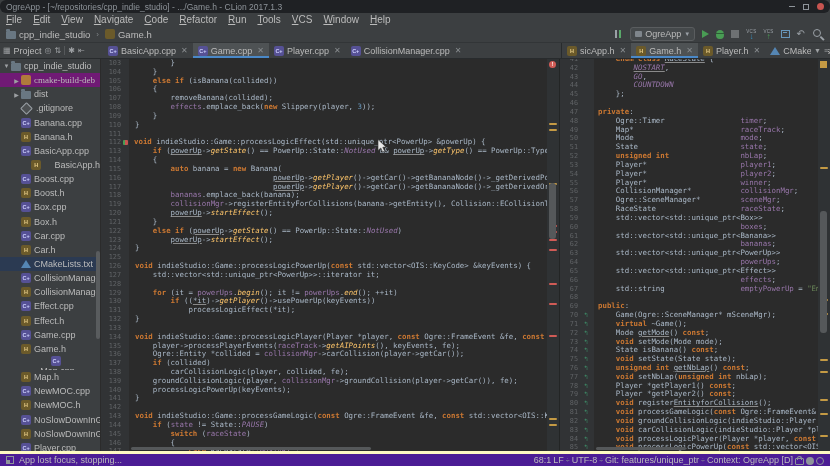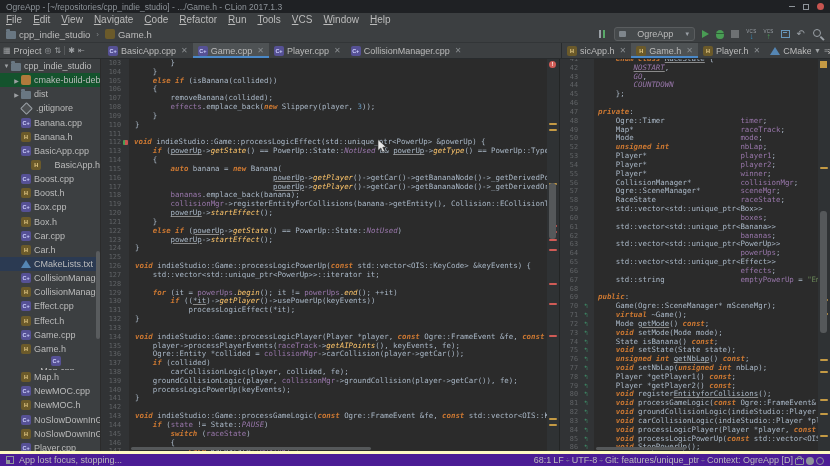--- a/index.html
+++ b/index.html
@@ -1,38 +1,38 @@
 <!DOCTYPE html>
 <html style="--accent: #4a88c7; --error: #cf5b56; --warning: #c49a44; --selection: #2b3a52;"><head>
 <meta charset="utf-8">
 <style>
   html,body{margin:0;padding:0;background:#222;}
   .page{width:830px;height:466px;position:relative;overflow:hidden;background:#3c3f41;
         font-family:"Liberation Sans",sans-serif;color:#bbbbbb;display:flex;flex-direction:column;}
   
-  .titlebar{height:13px;background:#1f2124;display:flex;align-items:center;padding:0 6px;flex:none;}
+  .titlebar{height:13px;background:#1f2124;display:flex;align-items:center;padding:0 6px;flex:none;border-radius:6px;}
   .titlebar .title{font-size:8.5px;color:#8e949a;white-space:nowrap;overflow:hidden;}
   .winbtns{margin-left:auto;display:flex;align-items:center;gap:8px;}
   .btn-min{width:6px;height:1.5px;background:#8e949a;}
   .btn-max{width:6px;height:6px;border:1px solid #8e949a;box-sizing:border-box;}
   .btn-close{width:7px;height:7px;border-radius:50%;background:#c75450;}
   
   .menubar{height:13px;background:#3c3f41;display:flex;align-items:center;padding:0 6px;flex:none;font-size:10px;}
   .mi{margin-right:11px;white-space:nowrap;color:#bbbbbb;}
   .mi u{text-decoration:underline;}
   
   .toolbar{height:16px;display:flex;align-items:center;padding:0 6px;flex:none;border-bottom:1px solid #323537;font-size:9.5px;}
   .crumb{display:flex;align-items:center;gap:3px;margin-right:2px;}
   .crumb-sep{color:#7f8487;font-size:8px;margin:0 3px;}
   .tb-right{margin-left:auto;display:flex;align-items:center;gap:7px;}
   .icon-flags{position:relative;width:10px;height:10px;}
   .icon-flags::before{content:'';position:absolute;left:2px;top:1px;width:2px;height:8px;background:#9aa0a6;}
   .icon-flags::after{content:'';position:absolute;left:6px;top:1px;width:2px;height:8px;background:#59a869;}
   .runcfg{display:flex;align-items:center;height:12px;border:1px solid #5a5d5f;border-radius:3px;background:#45494b;
-          padding:0 4px;gap:11px;font-size:9px;}
+          padding:0 4px;gap:3px;font-size:9px;}
   .runcfg .mini{width:7px;height:6px;background:#7f868c;border-radius:1px;}
   .runcfg .dd{font-size:6px;color:#9aa0a6;}
   .icon-run{width:0;height:0;border-left:7px solid #499C54;border-top:4.5px solid transparent;border-bottom:4.5px solid transparent;}
   .icon-debug{width:8px;height:9px;border-radius:50% 50% 45% 45%;background:#499C54;position:relative;}
   .icon-debug::before{content:'';position:absolute;left:0;right:0;top:3px;height:1px;background:#2c5e35;}
   .icon-stop{width:8px;height:8px;background:#6e7173;}
   .vcsbtn{display:flex;flex-direction:column;align-items:center;line-height:5px;}
   .vcsbtn .t{font-size:4.5px;color:#9aa0a6;letter-spacing:.3px;}
   .vcsbtn .a{font-size:8px;font-weight:bold;}
   .a-down{color:#3592c4;} .a-up{color:#499C54;}
@@ -66,39 +66,39 @@
   .fi-folder-ex{background:#b07a3c;}
   .fi-folder-ex::before{background:#b07a3c;}
   .fi-git{width:7px;height:7px;border:1px solid #9aa0a6;transform:rotate(45deg);margin:1px 2px 0 1px;border-radius:1px;background:#4d5052;}
   
   .content{flex:1;display:flex;overflow:hidden;}
   .project{width:100px;flex:none;border-right:1px solid #2b2b2b;overflow:hidden;position:relative;font-size:9px;}
   .ti{height:14.15px;display:flex;align-items:center;white-space:nowrap;}
   .ti .arrow{width:9px;flex:none;font-size:6px;color:#9da0a3;text-align:center;}
   .ti .lbl{margin-left:3px;overflow:hidden;}
   .ti.selected{background:var(--selection);}
-  .ti.excluded{background:#14532d;}
+  .ti.excluded{background:#701a75;font-family:Liberation Serif, serif;}
   .proj-scroll{position:absolute;right:0;top:192px;width:4px;height:88px;background:#595c5e;border-radius:2px;}
   
   .edgroup{display:flex;background:#2b2b2b;overflow:hidden;}
   .ed-left{width:458px;flex:none;position:relative;}
   .ed-right{flex:1;border-left:1px solid #232525;position:relative;}
   .edbody{position:relative;flex:1;overflow:hidden;}
   .edbody::before{content:'';position:absolute;left:0;top:0;bottom:0;width:28px;background:#313335;}
   .ed-right .edbody::before{width:34px;}
   .ed-right .edbody .lines{margin-top:-4px;}
   .cl{display:flex;height:8.84px;line-height:8.84px;font-family:"DejaVu Sans Mono",monospace;font-size:7.4px;white-space:pre;position:relative;}
   .ln{width:20px;flex:none;text-align:right;color:#606366;font-size:6.8px;padding-right:2px;}
   .ed-right .ln{width:18px;}
   .gm{width:6px;flex:none;font-family:"DejaVu Sans",sans-serif;font-size:6px;line-height:8.8px;color:#3E8E68;text-align:center;}
   .ed-right .gm{width:12px;}
   .gm-c{background:linear-gradient(90deg,#499C54 50%,#c75450 50%);width:5px;height:5px;margin-top:2px;border-radius:1px;}
   .ct{padding-left:6px;color:#a9b7c6;overflow:hidden;}
   .s-pl{color:#a9b7c6;}
-  .s-k{color:#cc7832;font-style:italic;font-weight:bold;text-align:right;}
+  .s-k{color:#cc7832;font-weight:bold;text-align:right;}
   .s-fni{color:#ffc66b;font-style:italic;}
   .s-en{color:#9876aa;font-style:italic;}
   .s-fld{color:#9876aa;}
   .s-str{color:#6a8759;}
   .s-num{color:#6897bb;}
   .s-u{text-decoration:underline;text-decoration-color:#8a8a8a;text-underline-offset:1px;}
   
   .stripe{width:12px;flex:none;background:#2f3234;position:relative;}
   .mk{position:absolute;left:2px;width:8px;height:2px;border-radius:1px;}
   .ind{position:absolute;left:2px;top:2px;width:7px;height:7px;}
@@ -463,20 +463,21 @@
             <div class="cl"><span class="ln">41</span><span class="gm"></span><span class="ct"><span class="s-pl">    </span><span class="s-k">enum class</span><span class="s-pl"> </span><span class="s-u">RaceState</span><span class="s-pl"> {</span></span></div>
             <div class="cl"><span class="ln">42</span><span class="gm"></span><span class="ct"><span class="s-pl">        </span><span class="s-en s-u">NOSTART</span><span class="s-pl">,</span></span></div>
             <div class="cl"><span class="ln">43</span><span class="gm"></span><span class="ct"><span class="s-pl">        </span><span class="s-en">GO</span><span class="s-pl">,</span></span></div>
             <div class="cl"><span class="ln">44</span><span class="gm"></span><span class="ct"><span class="s-pl">        </span><span class="s-en">COUNTDOWN</span></span></div>
             <div class="cl"><span class="ln">45</span><span class="gm"></span><span class="ct"><span class="s-pl">    };</span></span></div>
             <div class="cl"><span class="ln">46</span><span class="gm"></span><span class="ct"></span></div>
             <div class="cl"><span class="ln">47</span><span class="gm"></span><span class="ct"><span class="s-k">private</span><span class="s-pl">:</span></span></div>
             <div class="cl"><span class="ln">48</span><span class="gm"></span><span class="ct"><span class="s-pl">    Ogre::Timer                 </span><span class="s-fld">timer</span><span class="s-pl">;</span></span></div>
             <div class="cl"><span class="ln">49</span><span class="gm"></span><span class="ct"><span class="s-pl">    Map*                        </span><span class="s-fld">raceTrack</span><span class="s-pl">;</span></span></div>
             <div class="cl"><span class="ln">50</span><span class="gm"></span><span class="ct"><span class="s-pl">    Mode                        </span><span class="s-fld">mode</span><span class="s-pl">;</span></span></div>
+            <div class="cl"><span class="ln">51</span><span class="gm"></span><span class="ct"><span class="s-pl">    State                       </span><span class="s-fld">state</span><span class="s-pl">;</span></span></div>
             <div class="cl"><span class="ln">52</span><span class="gm"></span><span class="ct"><span class="s-pl">    </span><span class="s-k">unsigned int</span><span class="s-pl">                </span><span class="s-fld">nbLap</span><span class="s-pl">;</span></span></div>
             <div class="cl"><span class="ln">53</span><span class="gm"></span><span class="ct"><span class="s-pl">    Player*                     </span><span class="s-fld">player1</span><span class="s-pl">;</span></span></div>
             <div class="cl"><span class="ln">54</span><span class="gm"></span><span class="ct"><span class="s-pl">    Player*                     </span><span class="s-fld">player2</span><span class="s-pl">;</span></span></div>
             <div class="cl"><span class="ln">55</span><span class="gm"></span><span class="ct"><span class="s-pl">    Player*                     </span><span class="s-fld">winner</span><span class="s-pl">;</span></span></div>
             <div class="cl"><span class="ln">56</span><span class="gm"></span><span class="ct"><span class="s-pl">    CollisionManager*           </span><span class="s-fld">collisionMgr</span><span class="s-pl">;</span></span></div>
             <div class="cl"><span class="ln">57</span><span class="gm"></span><span class="ct"><span class="s-pl">    Ogre::SceneManager*         </span><span class="s-fld">sceneMgr</span><span class="s-pl">;</span></span></div>
             <div class="cl"><span class="ln">58</span><span class="gm"></span><span class="ct"><span class="s-pl">    RaceState                   </span><span class="s-fld">raceState</span><span class="s-pl">;</span></span></div>
             <div class="cl"><span class="ln">59</span><span class="gm"></span><span class="ct"><span class="s-pl">    std::vector&lt;std::unique_ptr&lt;Box&gt;&gt;</span></span></div>
             <div class="cl"><span class="ln">60</span><span class="gm"></span><span class="ct"><span class="s-pl">                                </span><span class="s-fld">boxes</span><span class="s-pl">;</span></span></div>
             <div class="cl"><span class="ln">61</span><span class="gm"></span><span class="ct"><span class="s-pl">    std::vector&lt;std::unique_ptr&lt;Banana&gt;&gt;</span></span></div>

